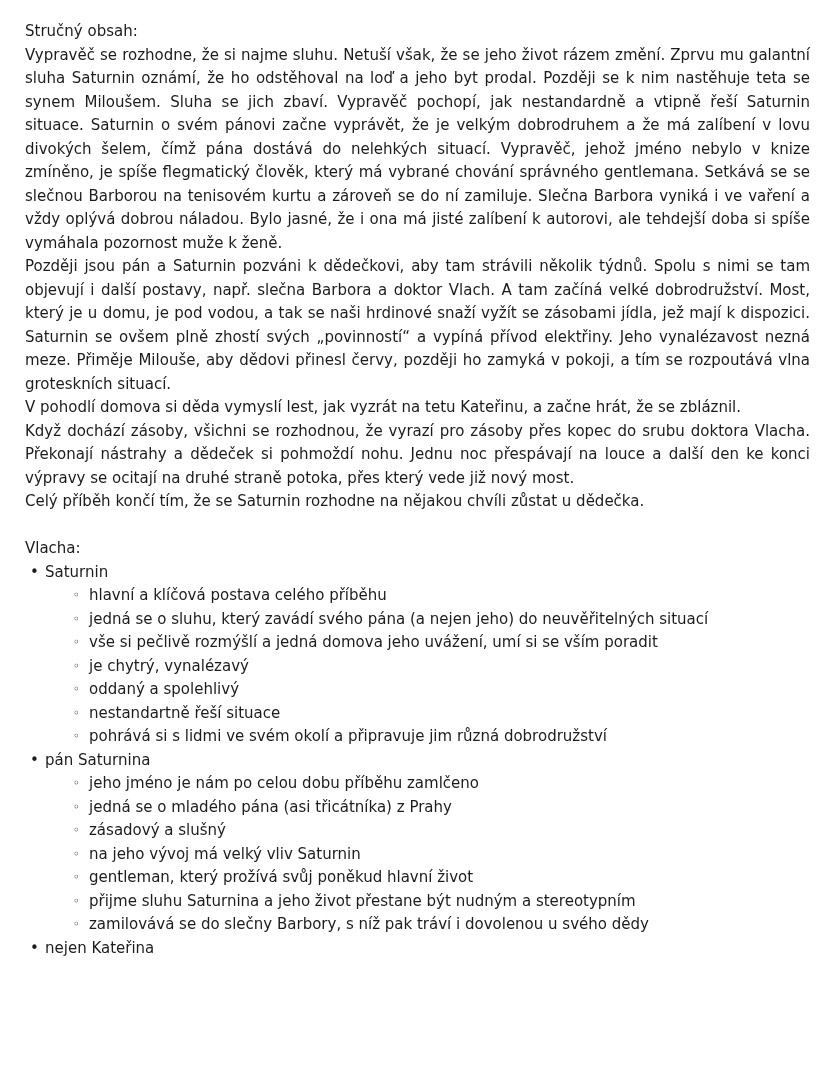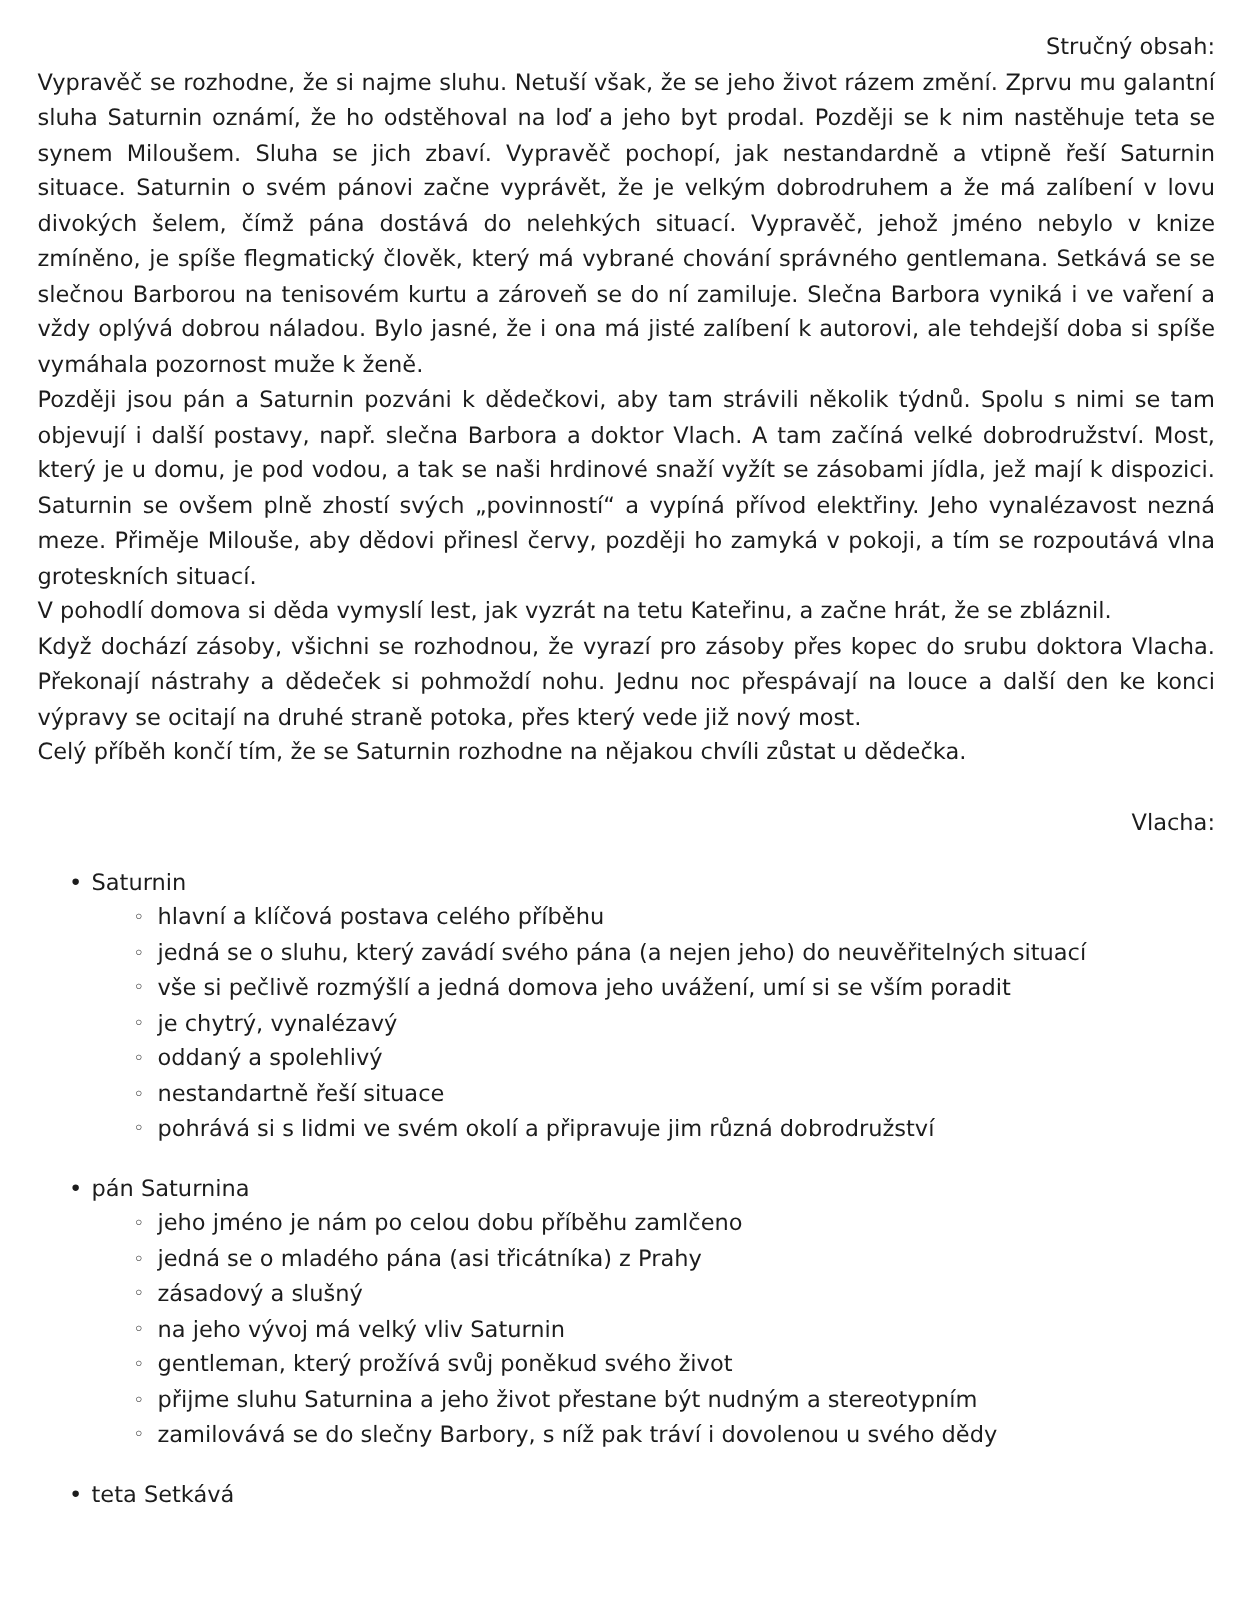--- a/index.html
+++ b/index.html
@@ -8,24 +8,24 @@
     height:1071px;
     box-sizing:border-box;
     padding:20px 18px 0 25px;
     font-family:"DejaVu Sans","Liberation Sans",sans-serif;
     font-size:15px;
     line-height:23.5px;
     color:#1c1c1c;
     overflow:hidden;
   }
   .para{margin:0;text-align:justify;}
-  .heading{text-align:right;margin-left:24px;}
+  .heading{text-align:left;}
   .spacer{height:23.5px;}
   ul{margin:0;padding:0;list-style:none;}
-  .l1 > li{margin:16px;}
+  .l1 > li{margin:0;}
   .l1-line{display:block;padding-left:5px;}
   .b1{display:inline-block;width:15px;}
   .l2 > li{padding-left:48px;}
   .b2{display:inline-block;width:16px;font-size:12px;vertical-align:1px;}
 </style>
 </head>
 <body>
 
 <div class="page">
 
@@ -55,24 +55,24 @@
       </ul>
     </li>
 
     <li>
       <span class="l1-line"><span class="b1">•</span><span>pán Saturnina</span></span>
       <ul class="l2">
         <li><span class="b2">◦</span><span>jeho jméno je nám po celou dobu příběhu zamlčeno</span></li>
         <li><span class="b2">◦</span><span>jedná se o mladého pána (asi třicátníka) z Prahy</span></li>
         <li><span class="b2">◦</span><span>zásadový a slušný</span></li>
         <li><span class="b2">◦</span><span>na jeho vývoj má velký vliv Saturnin</span></li>
-        <li><span class="b2">◦</span><span>gentleman, který prožívá svůj poněkud svého život</span></li>
+        <li><span class="b2">◦</span><span>gentleman, který prožívá svůj poněkud hlavní život</span></li>
         <li><span class="b2">◦</span><span>přijme sluhu Saturnina a jeho život přestane být nudným a stereotypním</span></li>
         <li><span class="b2">◦</span><span>zamilovává se do slečny Barbory, s níž pak tráví i dovolenou u svého dědy</span></li>
       </ul>
     </li>
 
     <li>
-      <span class="l1-line"><span class="b1">•</span><span>teta Setkává</span></span>
+      <span class="l1-line"><span class="b1">•</span><span>nejen Kateřina</span></span>
     </li>
 
   </ul>
 </div>
 
 </body></html>

